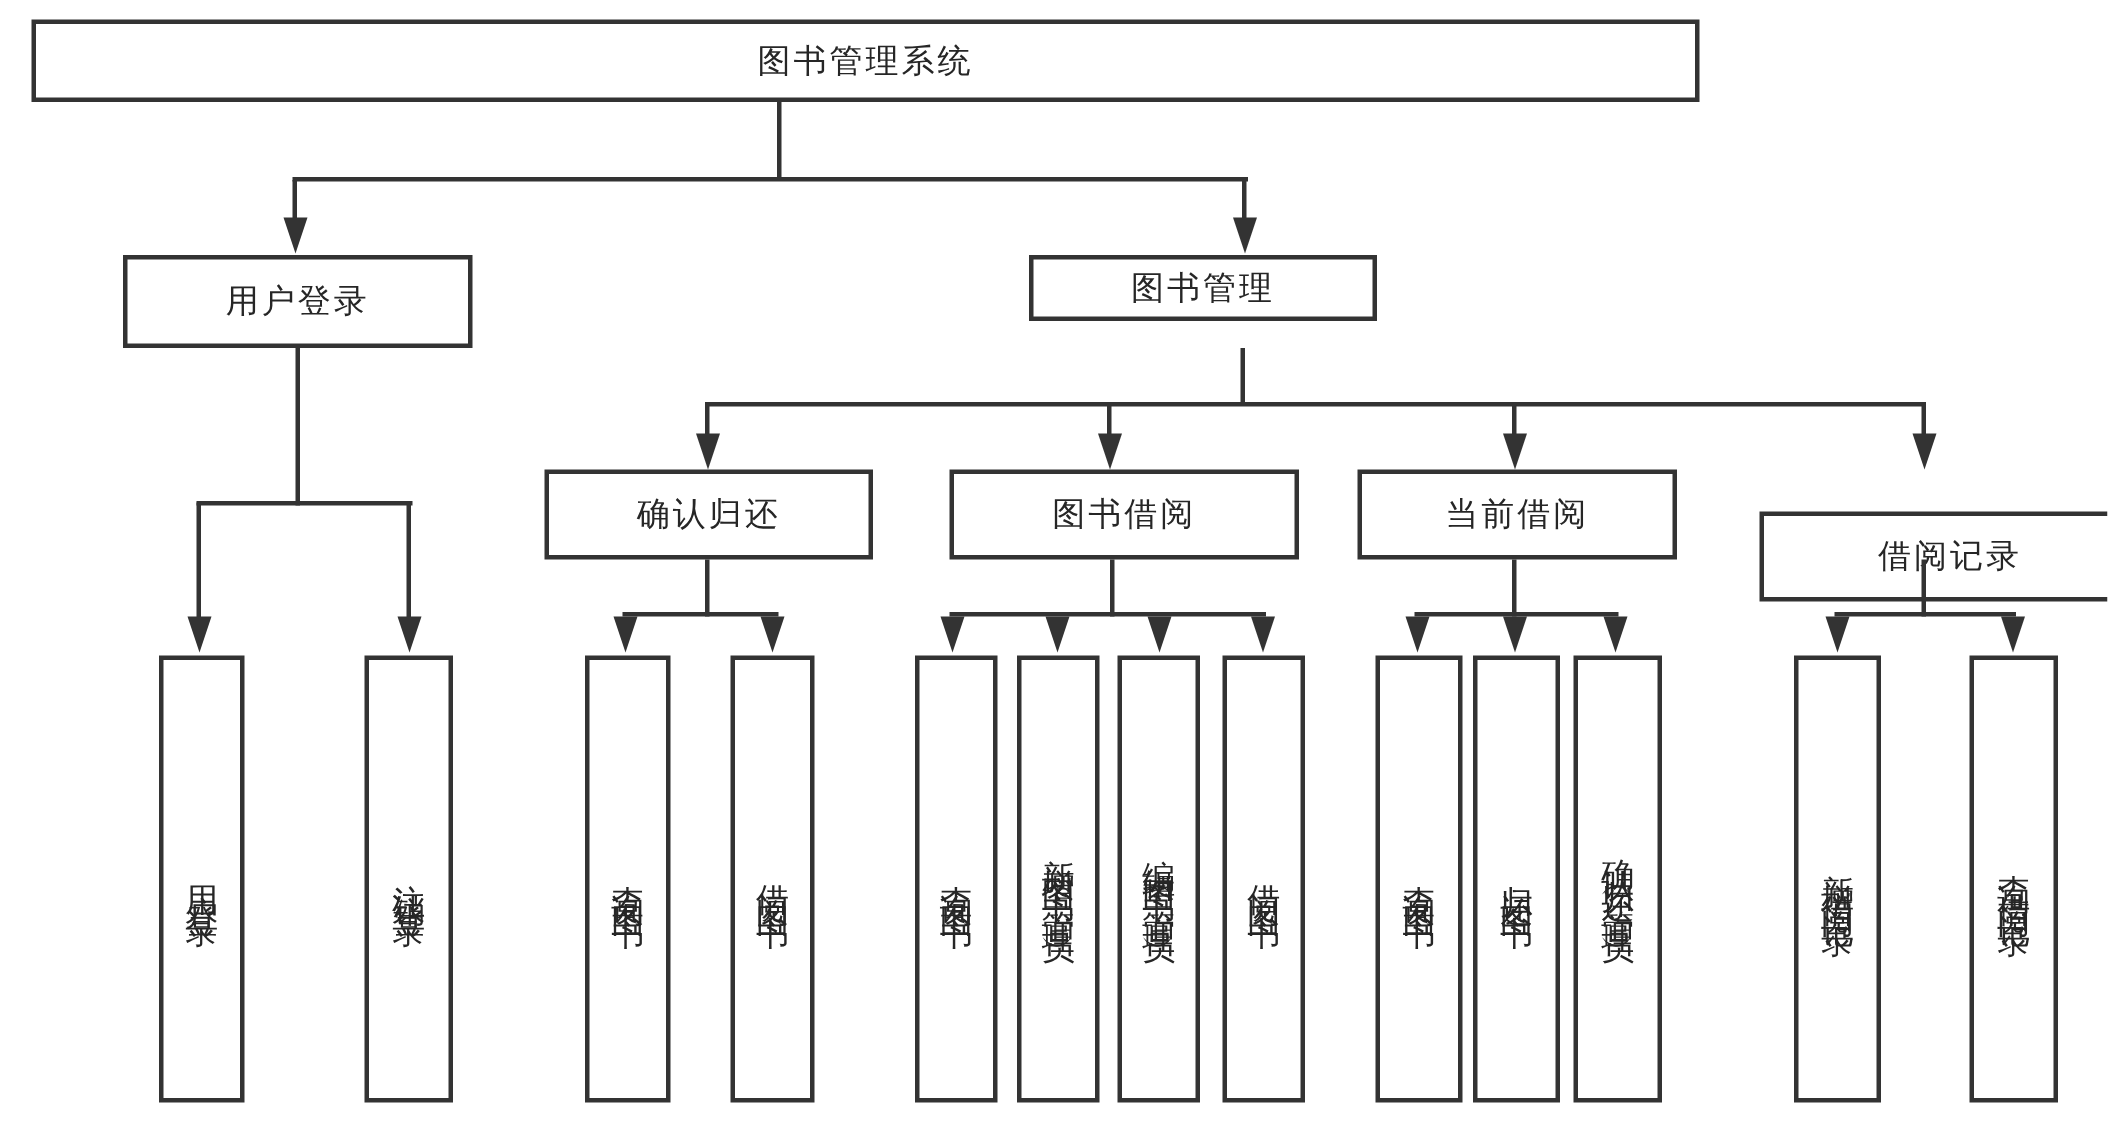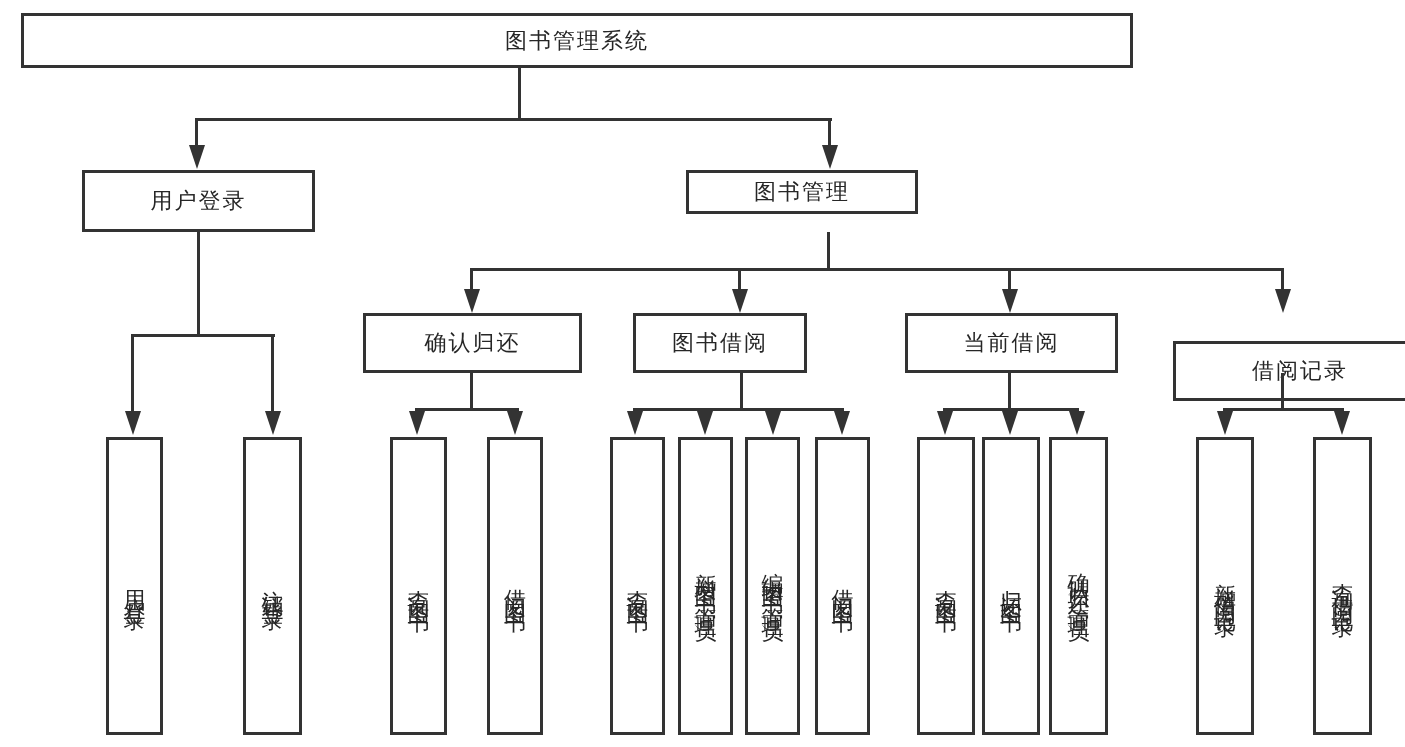--- a/index.html
+++ b/index.html
@@ -46,21 +46,21 @@
   </div>
 
   <div class="node" style="left:686px;top:170px;width:232px;height:44px;">
     <span>图书管理</span>
   </div>
 
   <div class="node" style="left:363px;top:313px;width:219px;height:60px;">
     <span>确认归还</span>
   </div>
 
-  <div class="node" style="left:633px;top:313px;width:174px;height:60px;">
+  <div class="node" style="left:633px;top:313px;width:233px;height:60px;">
     <span>图书借阅</span>
   </div>
 
   <div class="node" style="left:905px;top:313px;width:213px;height:60px;">
     <span>当前借阅</span>
   </div>
 
   <div class="node" style="left:1173px;top:313px;width:254px;height:60px;margin-top:28px;">
     <span>借阅记录</span>
   </div>

